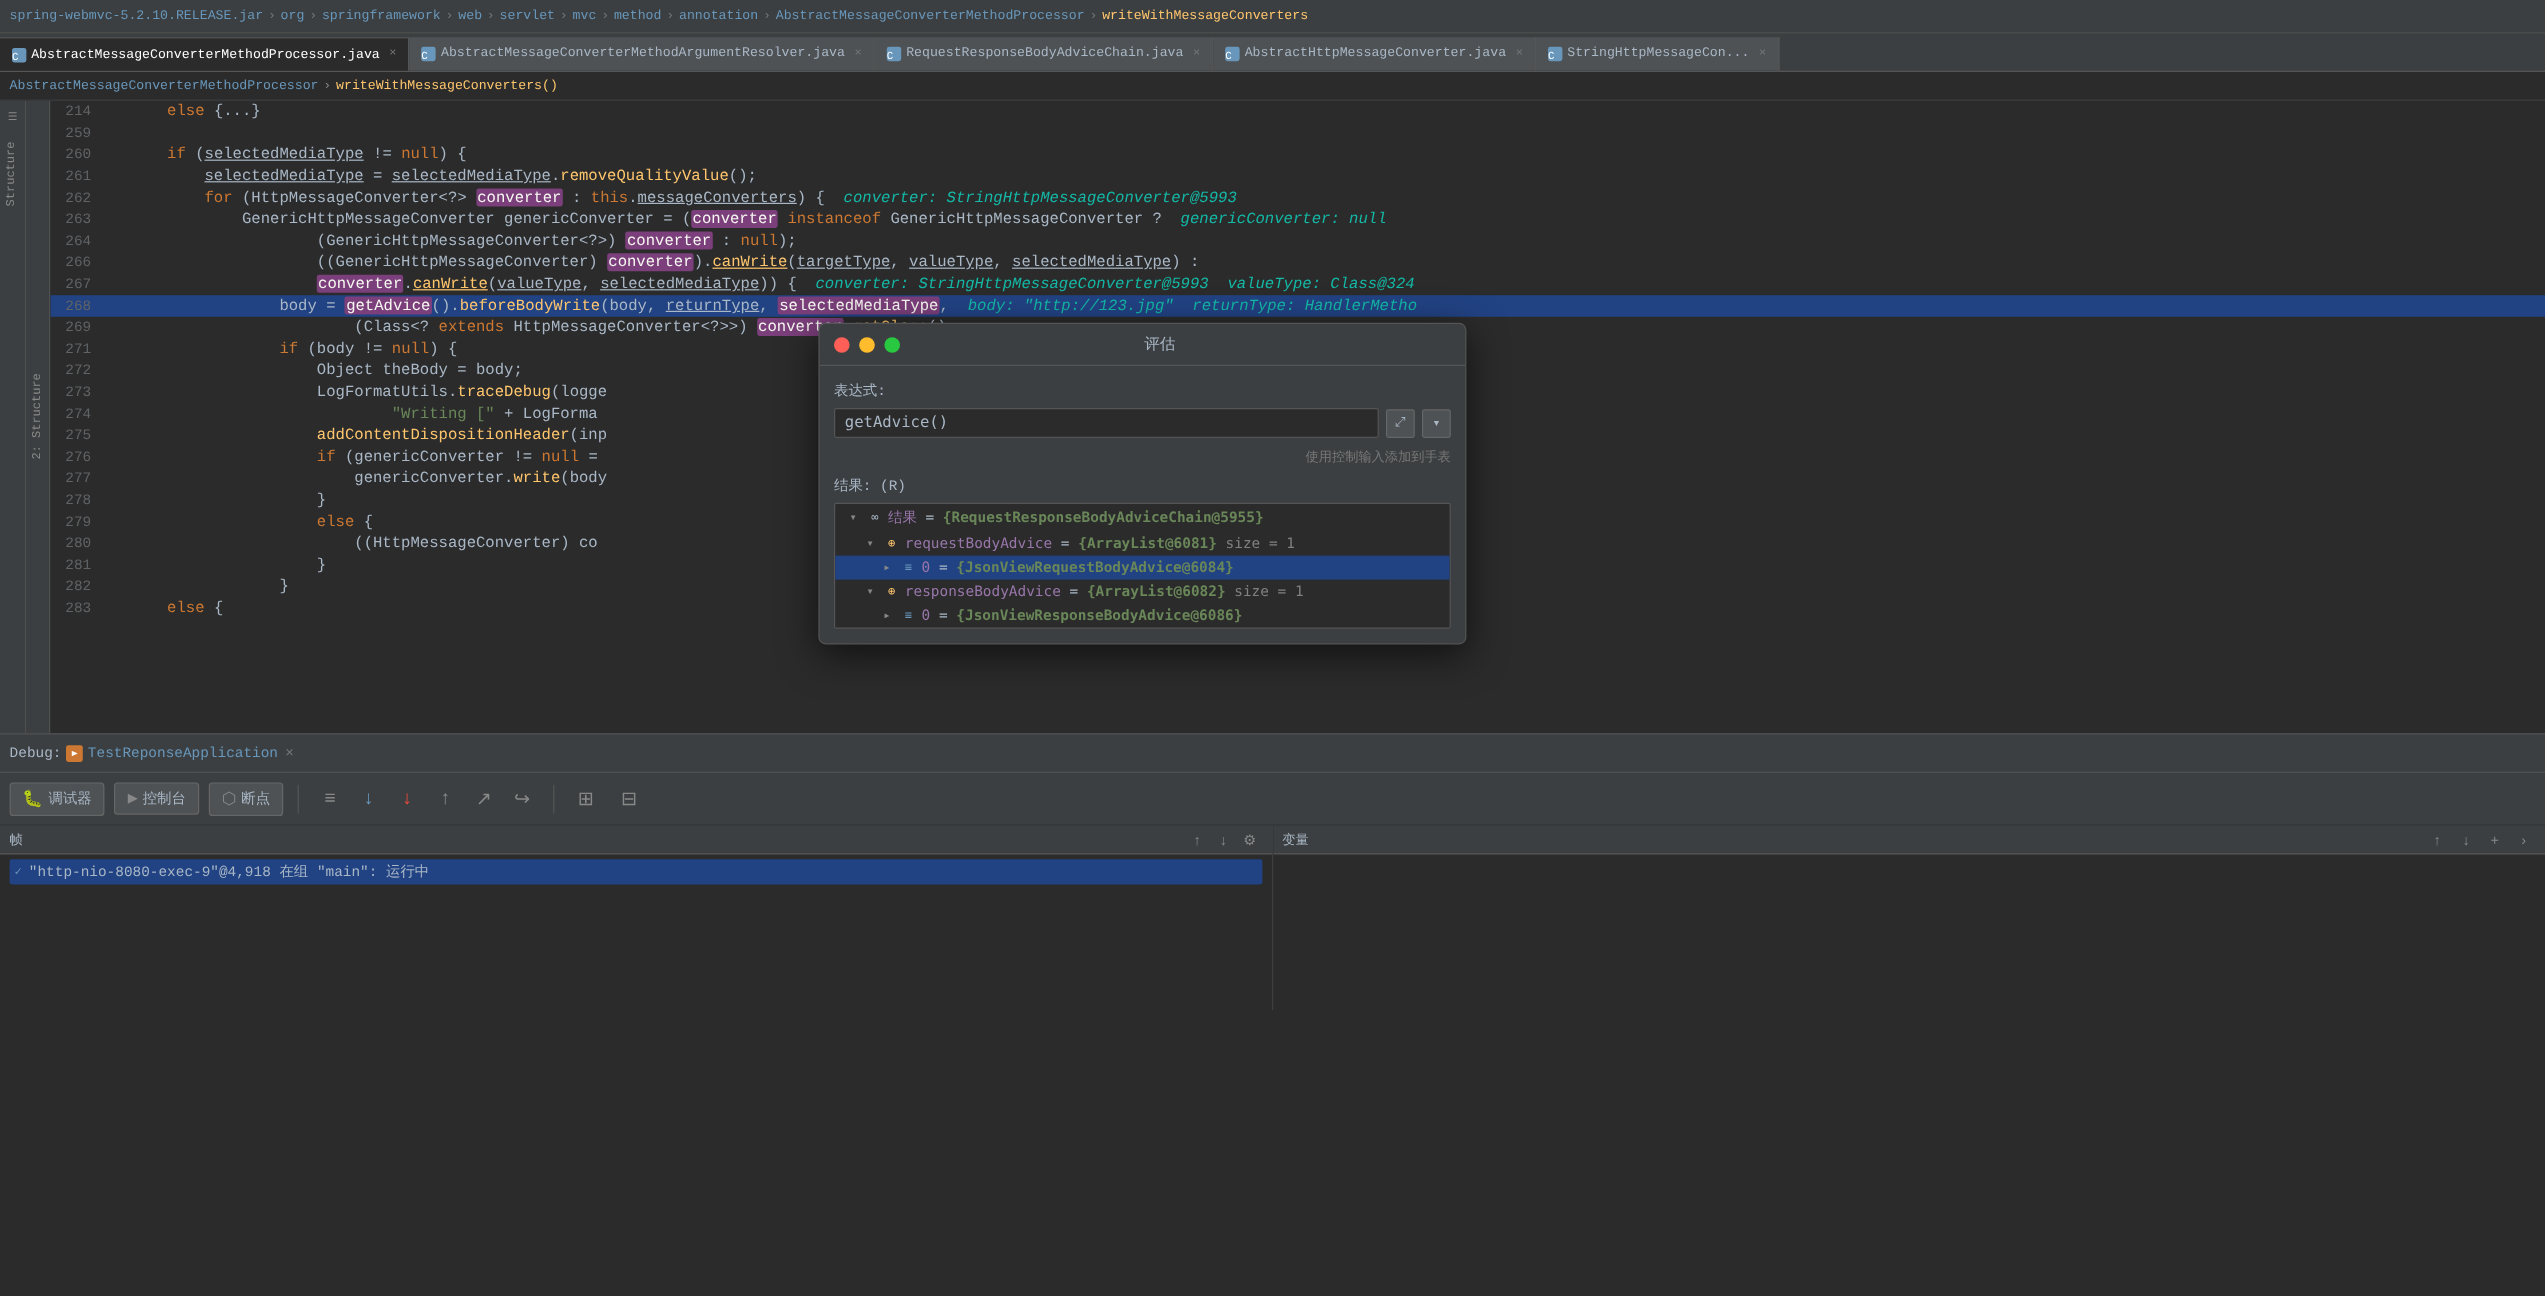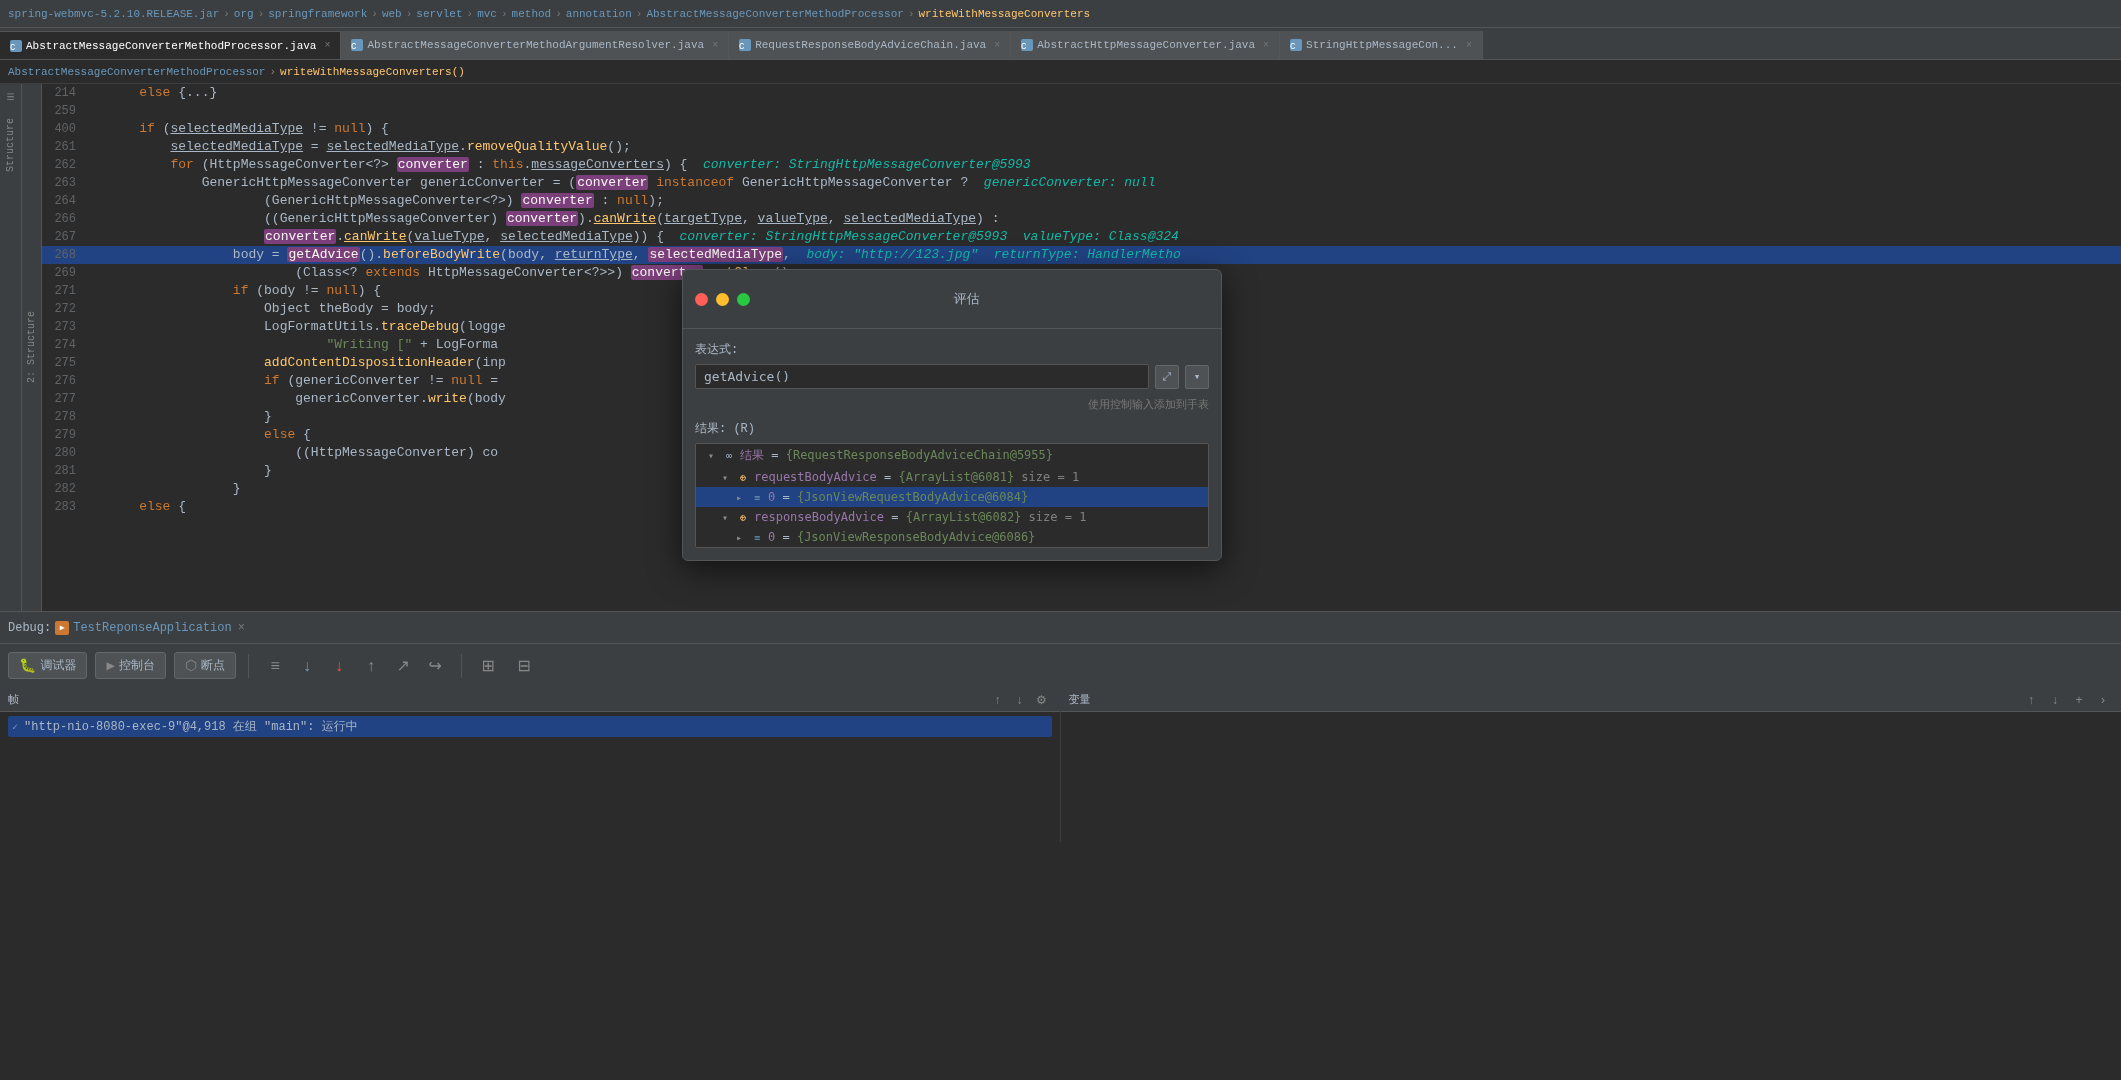--- a/index.html
+++ b/index.html
@@ -166,21 +166,21 @@
       width: 540px;
       background: #3c3f41;
       border: 1px solid #555;
       border-radius: 6px;
       box-shadow: 0 8px 32px rgba(0,0,0,0.6);
       z-index: 100;
     }
     #eval-dialog-title-bar {
       display: flex;
       align-items: center;
-      padding: 20px 12px;
+      padding: 8px 12px;
       border-bottom: 1px solid #555;
       gap: 8px;
     }
     .dialog-traffic-light {
       width: 13px;
       height: 13px;
       border-radius: 50%;
       cursor: pointer;
     }
     .tl-red { background: #ff5f57; }
@@ -274,21 +274,21 @@
       display: flex;
       align-items: center;
       justify-content: center;
       font-size: 10px;
       flex-shrink: 0;
     }
     .ti-orange { color: #ffc66d; }
     .ti-list { color: #6897bb; }
     .tree-text { color: #a9b7c6; }
     .tree-text .key { color: #9876aa; }
-    .tree-text .val { color: #6a8759; }
+    .tree-text .val { color: #6a8759; font-weight: bold; }
     .tree-text .size { color: #808080; }
     .indent-1 { padding-left: 22px; }
     .indent-2 { padding-left: 36px; }
 
     
     #debug-bar {
       height: 32px;
       background: #3c3f41;
       border-top: 1px solid #555;
       display: flex;
@@ -558,21 +558,21 @@
           <div class="line-code">    <span class="kw">else</span> <span class="var">{...}</span></div>
         </div>
 
         <div class="code-line">
           <div class="line-num">259</div>
           <div class="line-gutter"></div>
           <div class="line-code"></div>
         </div>
 
         <div class="code-line">
-          <div class="line-num">400</div>
+          <div class="line-num">260</div>
           <div class="line-gutter"></div>
           <div class="line-code">    <span class="kw">if</span> (<span class="var underline">selectedMediaType</span> != <span class="kw">null</span>) {</div>
         </div>
 
         <div class="code-line">
           <div class="line-num">261</div>
           <div class="line-gutter"></div>
           <div class="line-code">        <span class="var underline">selectedMediaType</span> = <span class="var underline">selectedMediaType</span>.<span class="method">removeQualityValue</span>();</div>
         </div>
 

